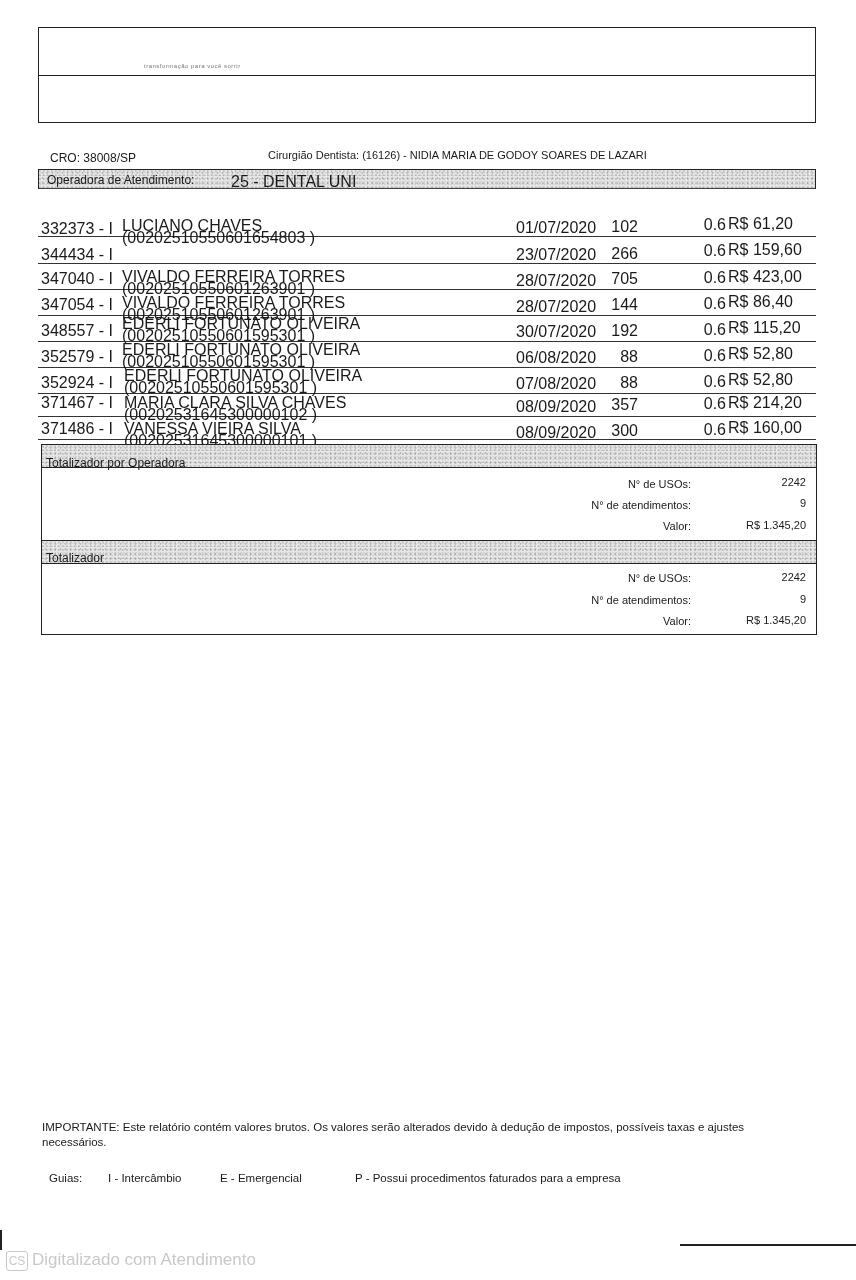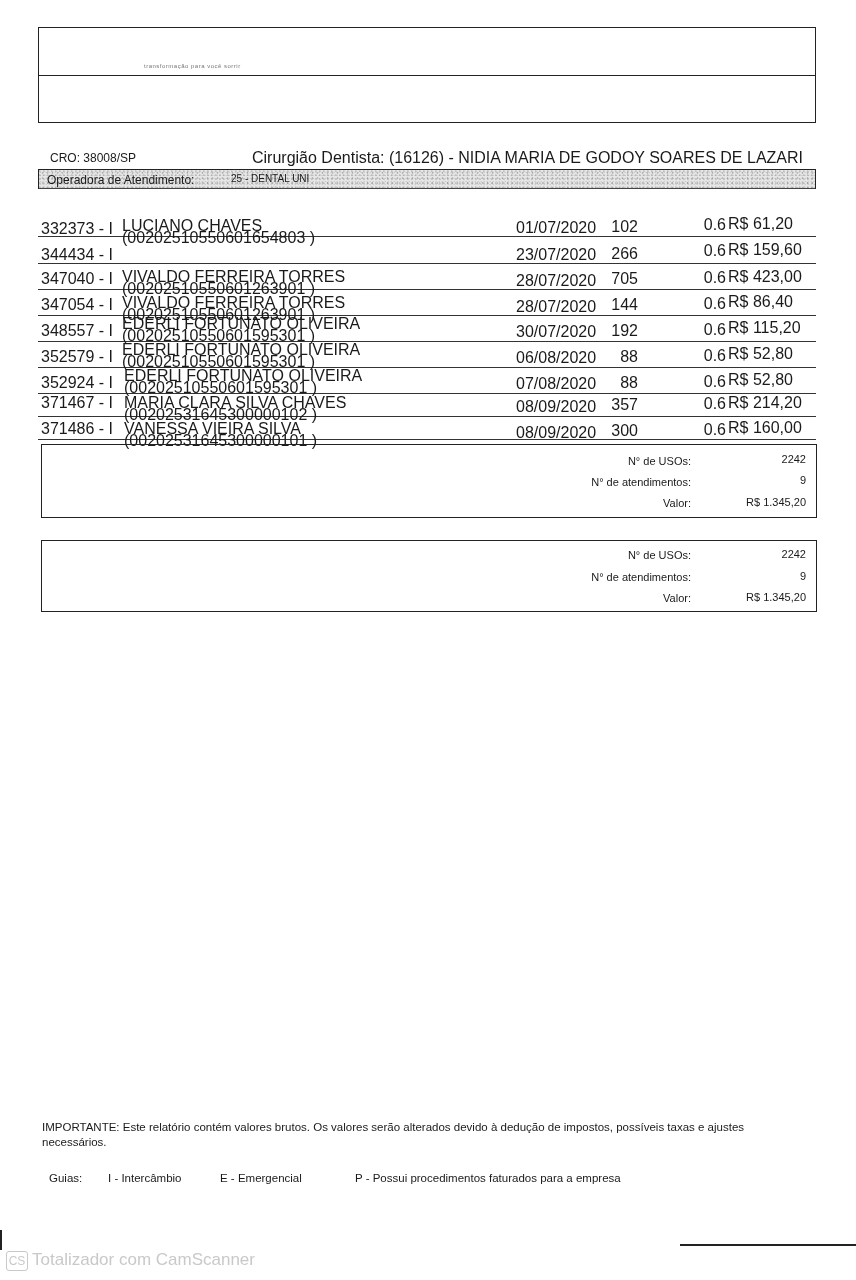--- a/index.html
+++ b/index.html
@@ -20,27 +20,27 @@
   #header-box { left:38px; top:27px; width:776px; height:94px; border:1.5px solid #222; }
   #logo-area { left:0; top:0; width:776px; height:47px; border-bottom:1.5px solid #222; background:#fff; }
   #logo { left:20px; top:6px; font-family:"DejaVu Serif", serif; font-size:30px; letter-spacing:-1px; color:#666; font-weight:bold; }
   #logo .tm { font-size:9px; vertical-align:top; }
   #logo-tag { left:105px; top:35px; font-size:6px; color:#777; letter-spacing:0.5px; }
   #report-title-row { left:0; top:49px; width:776px; height:22px; }
   #report-period-row { left:0; top:71px; width:776px; height:22px; }
   .hdr-text { left:10px; top:5px; font-size:12px; }
 
   #cro { left:50px; top:151px; font-size:12px; }
-  #surgeon { left:252px; top:149px; font-size:16px; }
+  #surgeon { left:268px; top:149px; font-size:11px; }
 
   
   #table-box { left:38px; top:169px; width:776px; border:1.5px solid #222; border-bottom:none; }
   #operator-row { position:relative; height:18px; border-bottom:1px solid #444; }
   #operator-label { left:8px; top:3px; font-size:12px; }
-  #operator-value { left:192px; top:3px; font-size:10px; }
+  #operator-value { left:192px; top:3px; font-size:16px; }
   #colhdr-row { position:relative; height:22px; border-bottom:1.5px solid #222; }
   .colhdr { top:5px; font-size:11px; }
   .trow { position:absolute; left:38px; width:778px; border-bottom:1.5px solid #333; font-size:16px; }
   .cell { position:absolute; }
   .c-guia { left:3px; }
   .c-nome { left:84px; width:310px; line-height:12px; }
   .c-dt { left:446px;padding-left:32px; }
   .c-usos { left:560px; width:40px; text-align:right; }
   .c-vlr { left:660px; width:28px; text-align:right; }
   .c-total { left:690px; width:84px; text-align:left; }
@@ -145,45 +145,51 @@
 <div class="trow" style="top:417px;height:22px">
   <span class="cell c-guia" style="top:3px">371486 - I</span>
   <span class="cell c-nome" style="top:6px;left:86px">VANESSA VIEIRA SILVA (00202531645300000101 )</span>
   <span class="cell c-dt" style="top:7px">08/09/2020</span>
   <span class="cell c-usos" style="top:5px">300</span>
   <span class="cell c-vlr" style="top:4px">0.6</span>
   <span class="cell c-total" style="top:2px">R$ 160,00</span>
 </div>
 
 <div class="tot-box" style="top:444px">
+  <div class="tot-head stipple">
+    <span class="abs tot-head-label" style="top:11px">Totalizador por Operadora</span>
+  </div>
   <div class="tot-body" style="height:72px">
     <span class="abs tot-label" style="top:10px">N° de USOs:</span>
     <span class="abs tot-val" style="top:8px">2242</span>
     <span class="abs tot-label" style="top:31px">N° de atendimentos:</span>
     <span class="abs tot-val" style="top:29px">9</span>
     <span class="abs tot-label" style="top:52px">Valor:</span>
     <span class="abs tot-val" style="top:51px">R$ 1.345,20</span>
   </div>
 </div>
 
 <div class="tot-box" style="top:540px">
+  <div class="tot-head stipple">
+    <span class="abs tot-head-label" style="top:10px">Totalizador</span>
+  </div>
   <div class="tot-body" style="height:70px">
     <span class="abs tot-label" style="top:8px">N° de USOs:</span>
     <span class="abs tot-val" style="top:7px">2242</span>
     <span class="abs tot-label" style="top:30px">N° de atendimentos:</span>
     <span class="abs tot-val" style="top:29px">9</span>
     <span class="abs tot-label" style="top:51px">Valor:</span>
     <span class="abs tot-val" style="top:50px">R$ 1.345,20</span>
   </div>
 </div>
 
 <div id="important" class="abs">IMPORTANTE: Este relatório contém valores brutos. Os valores serão alterados devido à dedução de impostos, possíveis taxas e ajustes necessários.</div>
 <span class="abs legend" style="left:49px">Guias:</span>
 <span class="abs legend" style="left:108px">I - Intercâmbio</span>
 <span class="abs legend" style="left:220px">E - Emergencial</span>
 <span class="abs legend" style="left:355px">P - Possui procedimentos faturados para a empresa</span>
 
 <div id="left-edge" class="abs"></div>
 <div id="bottom-line" class="abs"></div>
 
 <div id="camscanner" class="abs">
-  <span id="cs-icon">CS</span><span>Totalizador com CamScanner</span>
+  <span id="cs-icon">CS</span><span>Digitalizado com Atendimento</span>
 </div>
 
 </body></html>

